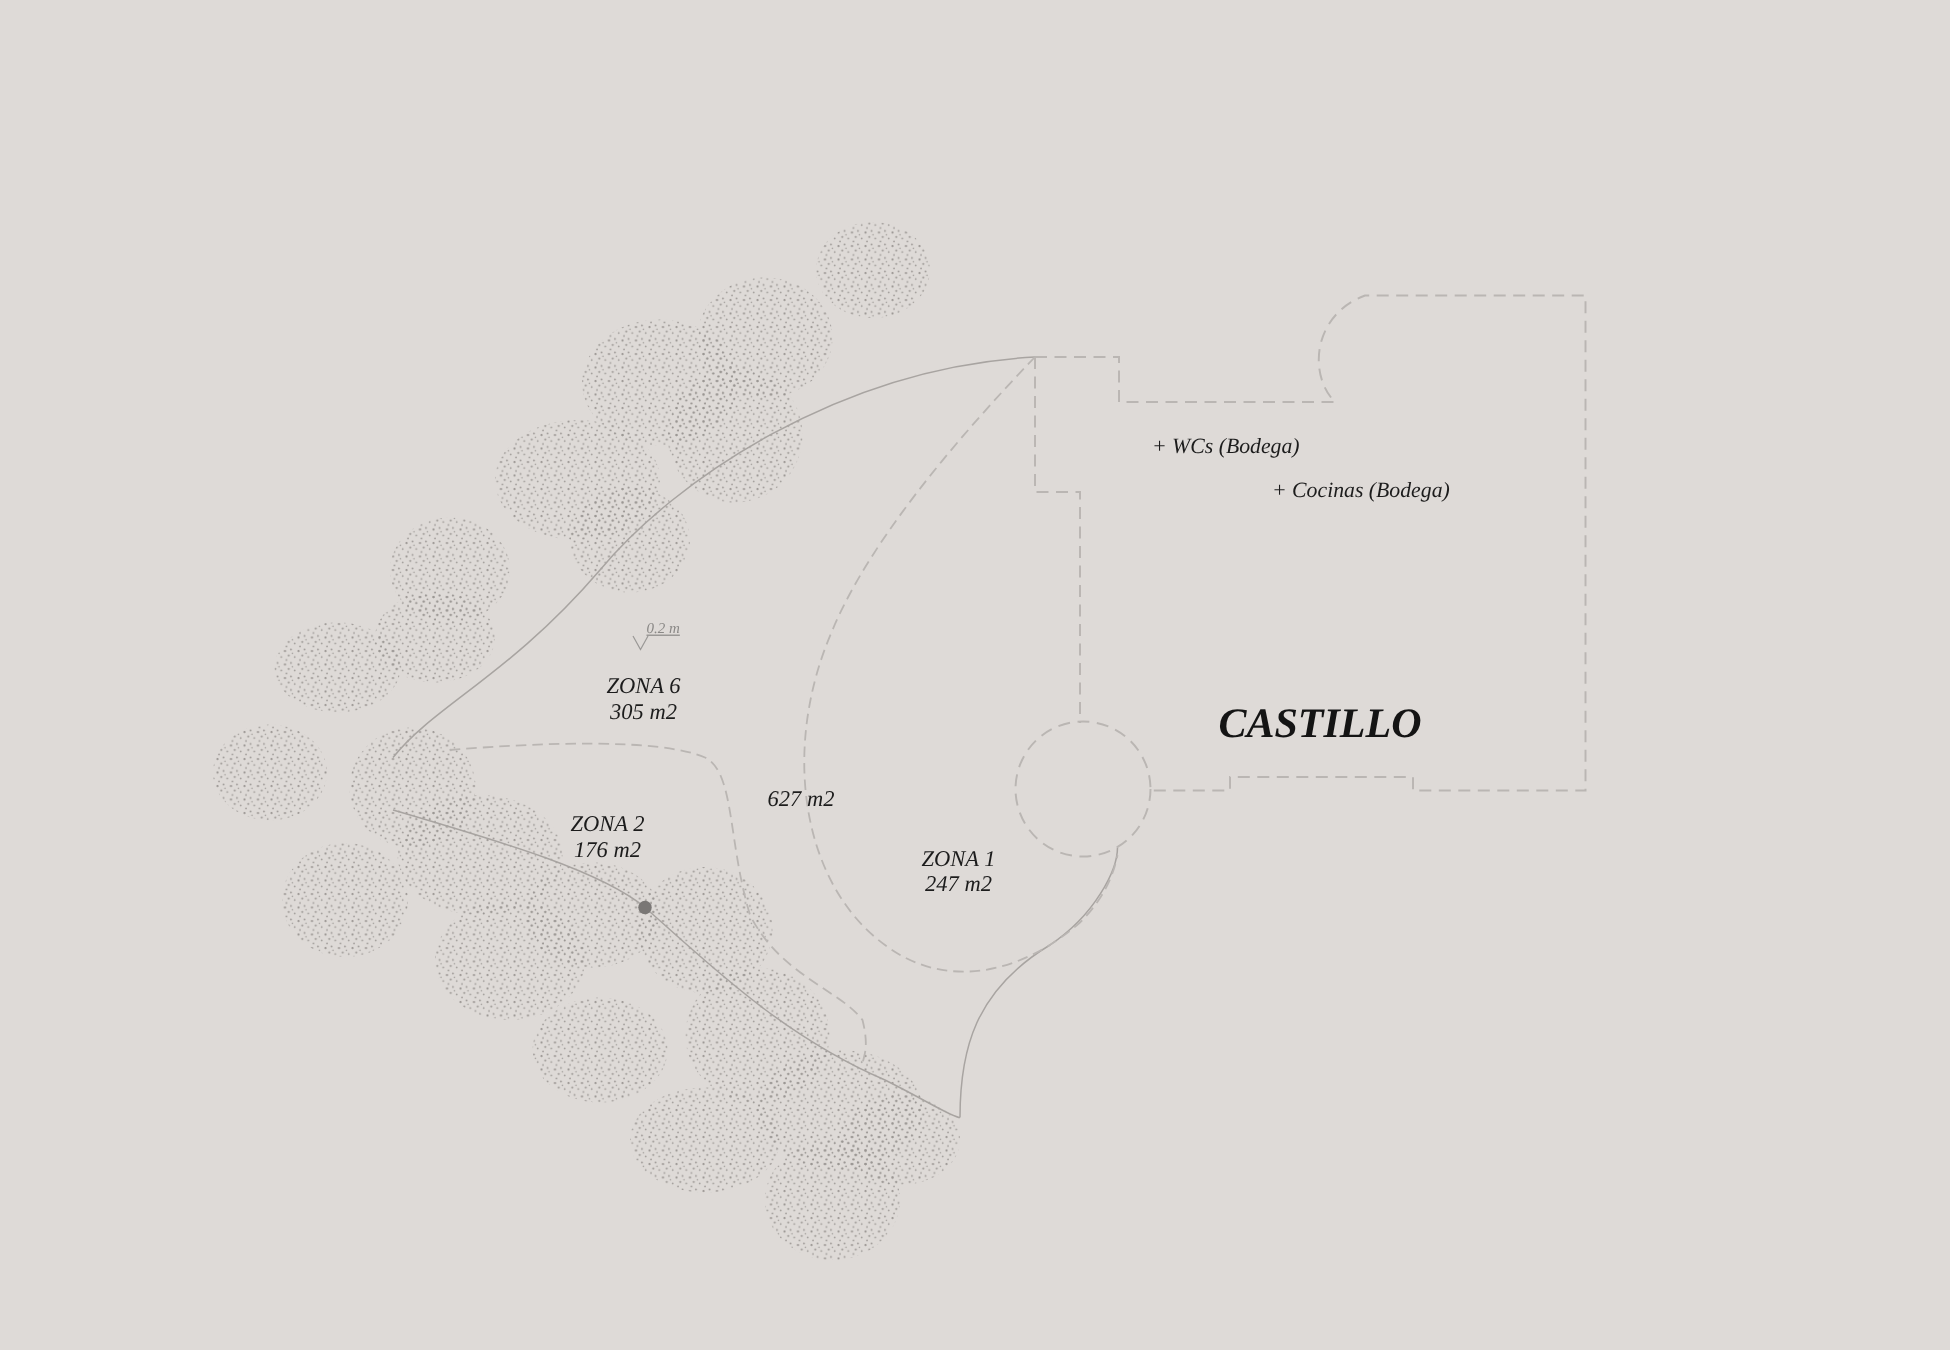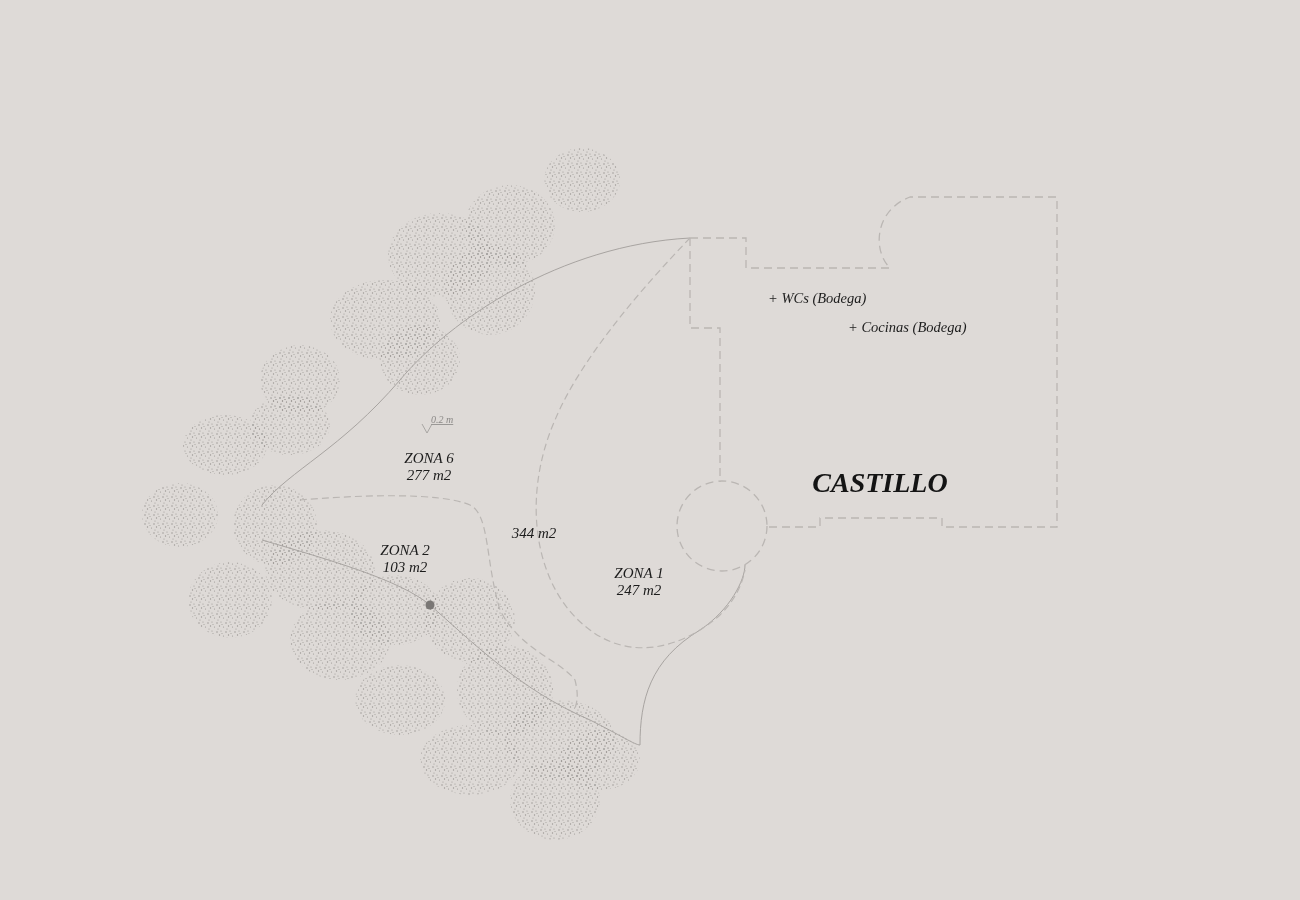--- a/index.html
+++ b/index.html
@@ -85,31 +85,31 @@
       <path d="M422 424 L427 433 L432 424"></path>
     </g>
 
     <circle cx="430" cy="605" r="4.5" fill="#7a7775"></circle>
   </svg>
 
   <div class="lbl lbl-note" style="left:768px; top:290px;">+ WCs (Bodega)</div>
   <div class="lbl lbl-note" style="left:848px; top:319px;">+ Cocinas (Bodega)</div>
   <div class="lbl lbl-big" style="left:880px; top:467px;">CASTILLO</div>
 
-  <div class="lbl lbl-zone" style="left:534px; top:525px;">344 m2</div>
+  <div class="lbl lbl-zone" style="left:534px; top:525px;">627 m2</div>
 
   <div class="lbl lbl-level" style="left:431px; top:414px;">0.2 m</div>
 
   <div class="lbl lbl-zone" style="left:429px; top:450px;">
     <div>ZONA 6</div>
-    <div>277 m2</div>
+    <div>305 m2</div>
   </div>
 
   <div class="lbl lbl-zone" style="left:405px; top:542px;">
     <div>ZONA 2</div>
-    <div>103 m2</div>
+    <div>176 m2</div>
   </div>
 
   <div class="lbl lbl-zone" style="left:639px; top:565px;font-family:Liberation Serif, serif;">
     <div>ZONA 1</div>
     <div>247 m2</div>
   </div>
 </div>
 
 </body></html>

